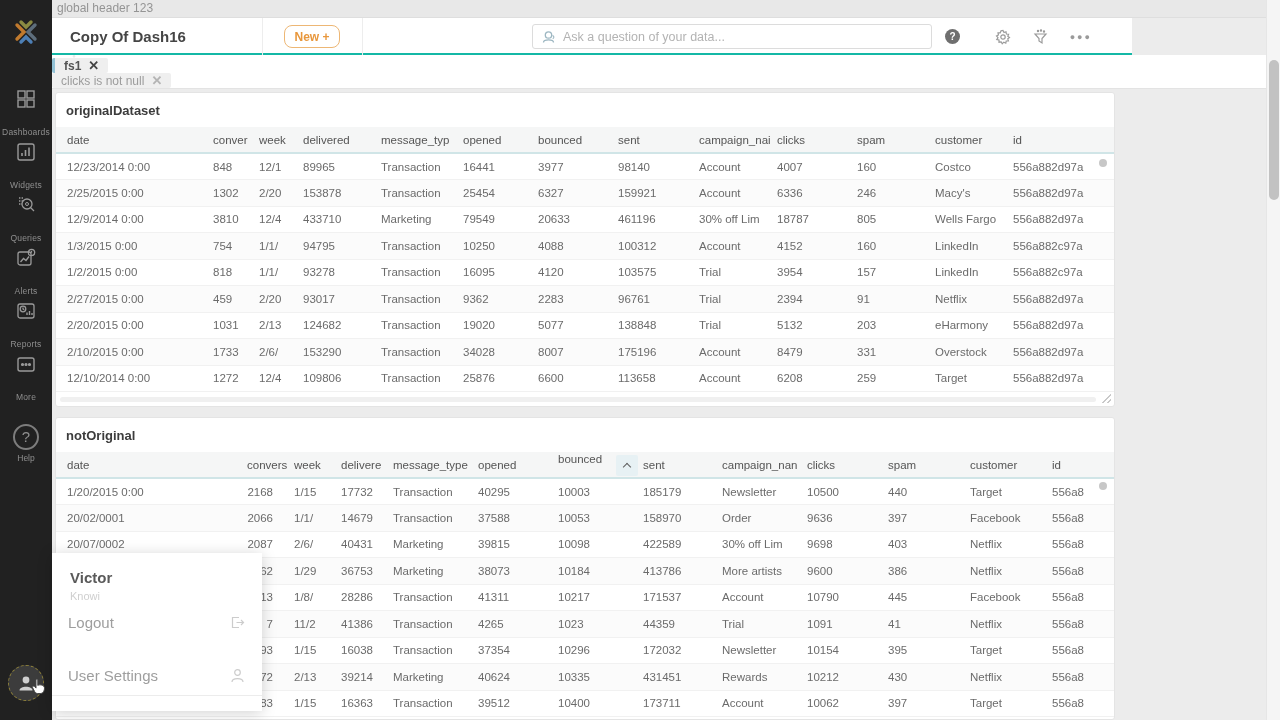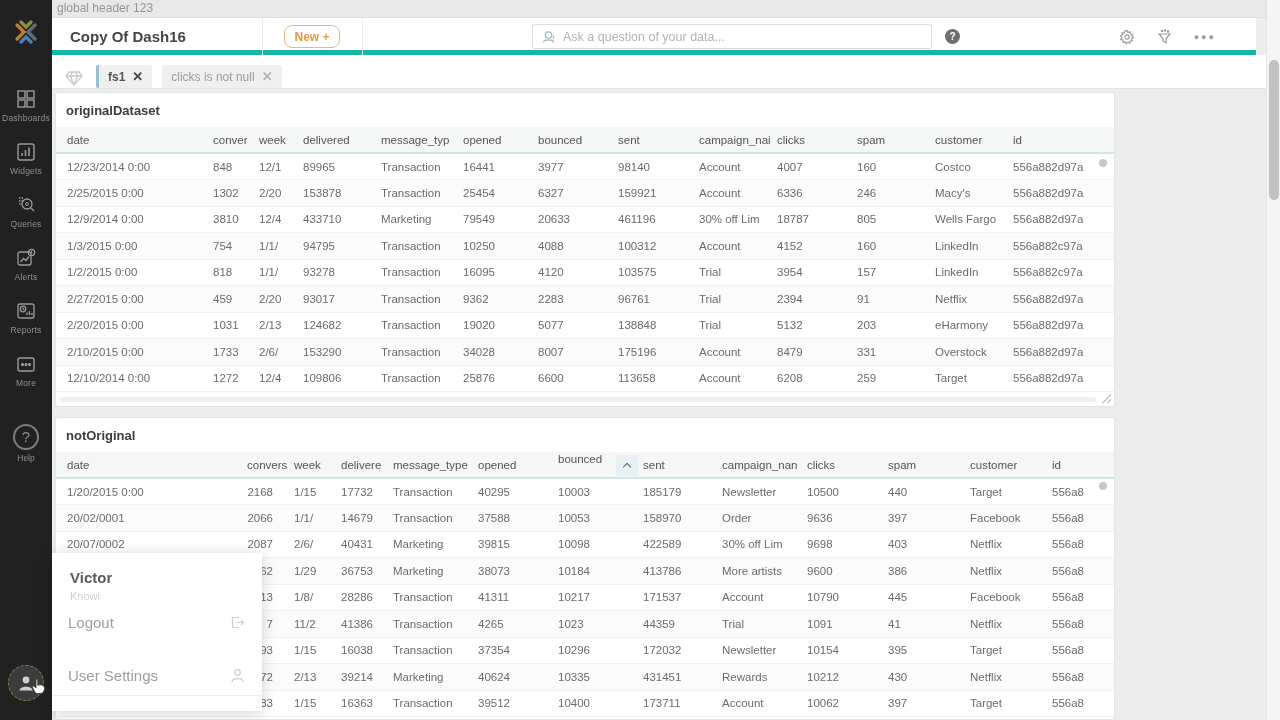--- a/index.html
+++ b/index.html
@@ -4,37 +4,37 @@
 <style>
   * { margin:0; padding:0; box-sizing:border-box; }
   html,body { width:1280px; height:720px; overflow:hidden; background:#ececec;
     font-family:"Liberation Sans", sans-serif; }
   .app { position:relative; width:1280px; height:720px; }
 
   
   .sidebar { position:absolute; left:0; top:0; width:52px; height:720px; background:#212121; z-index:150; }
   .logo { position:absolute; top:16px; left:10px; width:32px; height:32px; cursor:pointer; }
   .nav { position:absolute; top:84px; left:0; width:52px; }
-  .nav-item { height:53px; display:flex; flex-direction:column; align-items:center; justify-content:flex-start; cursor:pointer; padding-top:4px; }
+  .nav-item { height:53px; display:flex; flex-direction:column; align-items:center; justify-content:space-between; cursor:pointer; padding-top:4px; }
   .nav-icon { width:22px; height:22px; display:flex; align-items:center; justify-content:center; }
   .nav-label { font-size:8.5px; color:#8f8f8f; margin-top:3px; letter-spacing:.2px; }
   .help-wrap { position:absolute; top:424px; left:0; width:52px; text-align:center; cursor:pointer; }
   .help-circle { width:26px; height:26px; border:2px solid #7d7d7d; border-radius:50%; color:#8f8f8f;
      font-size:15px; line-height:22px; margin:0 auto; text-align:center; }
   .help-label { font-size:8.5px; color:#8f8f8f; margin-top:3px; }
   .avatar { position:absolute; left:8px; top:665px; width:36px; height:36px; border-radius:50%;
      background:#3c3c3c; border:1px dashed #8d803b; display:flex; align-items:center; justify-content:center; cursor:pointer; z-index:160;}
 
   
   .topstrip { position:absolute; left:52px; top:0; width:1228px; height:18px; background:#e8e8e8;
      border-bottom:1px solid #dedede; font-size:12px; color:#949494; line-height:17px; padding-left:5px; }
 
   
-  .toolbar { position:absolute; left:52px; top:18px; width:1204px; height:37px; background:#ffffff;
-     border-bottom:5px solid #14b8a6; }
+  .toolbar { position:absolute; left:52px; top:18px; width:1080px; height:37px; background:#ffffff;
+     border-bottom:2px solid #14b8a6; }
   .dash-title-wrap { position:absolute; left:18px; top:0; height:37px; display:flex; align-items:center; cursor:pointer; }
   .dash-title { font-size:15px; font-weight:bold; color:#454545; }
   .chev { width:7px; height:7px; border-right:1.6px solid #8a8a8a; border-bottom:1.6px solid #8a8a8a;
      transform:rotate(45deg); margin-left:108px; margin-top:-4px; }
   .vsep { position:absolute; top:0; width:1px; height:37px; background:#ededed; }
   .vsep.s1 { left:210px; } .vsep.s2 { left:310px; }
   .new-btn { position:absolute; left:232px; top:7px; width:56px; height:23px; background:#fff;
      border:1px solid #edb775; border-radius:8px; color:#e8973c; font-size:12px; font-weight:bold;
      font-family:"Liberation Sans",sans-serif; cursor:pointer; }
   .search { position:absolute; left:480px; top:6px; width:400px; height:25px; border:1px solid #dcdcdc;
@@ -43,21 +43,21 @@
      font-family:"Liberation Sans",sans-serif; background:transparent; }
   .search input::placeholder { color:#b3b3b3; }
   .qhelp { position:absolute; left:893px; top:11px; width:15px; height:15px; border-radius:50%;
      background:#6f6f6f; color:#fff; font-size:10px; font-weight:bold; text-align:center; line-height:15px; cursor:pointer; }
   .tb-icons { position:absolute; right:40px; top:0; height:37px; display:flex; align-items:center; gap:22px; }
   .tb-icon { color:#9a9a9a; cursor:pointer; display:flex; align-items:center; }
   .dots { font-size:9px; letter-spacing:2px; color:#9a9a9a; }
 
   
   .filterbar { position:absolute; left:52px; top:55px; width:1228px; height:34px; background:#fff;
-     border-bottom:1px solid #e3e3e3; display:flex; align-items:flex-end; }
+     border-bottom:1px solid #e3e3e3; display:flex; align-items:flex-start;flex-direction:column; }
   .gem { margin-left:12px; margin-right:12px; }
   .chip { height:23px; background:#efefef; border-radius:2px; display:flex; align-items:center;
      padding:0 9px; margin-right:10px; cursor:pointer; }
   .chip.accent { border-left:3px solid #93c2d6; font-weight:bold; }
   .chip .lbl { font-size:12px; color:#9c9c9c; }
   .chip.accent .lbl { color:#555; }
   .chip .x { margin-left:7px; font-size:13px; color:#b4b4b4; font-weight:bold; }
   .chip.accent .x { color:#444; }
 
   

